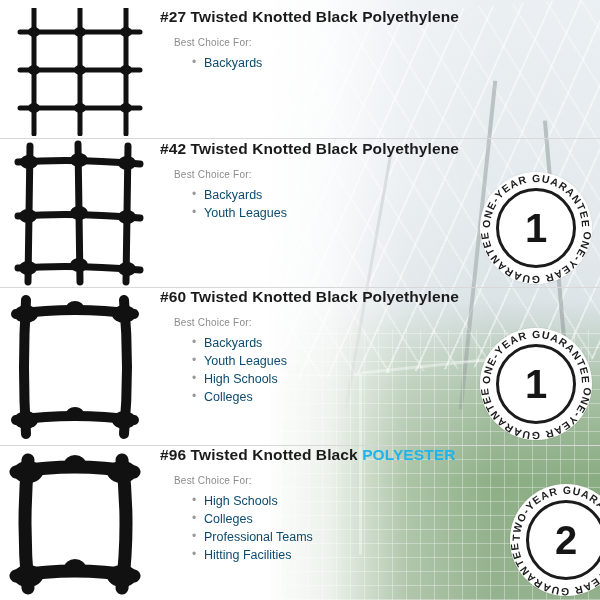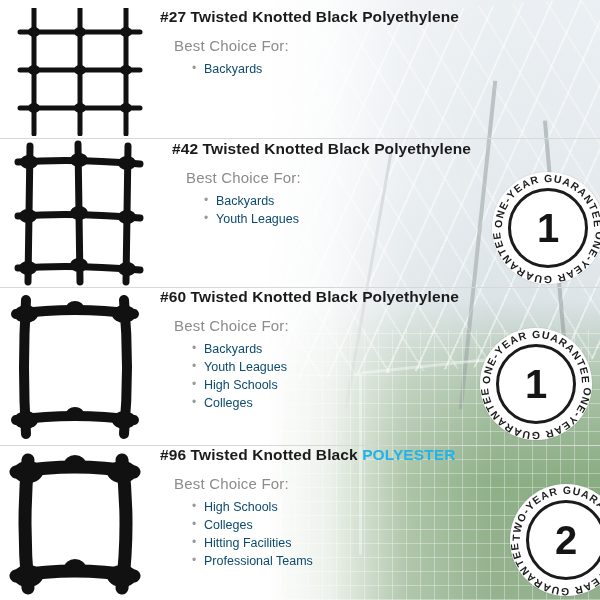--- a/index.html
+++ b/index.html
@@ -95,21 +95,21 @@
     height: 600px;
   }
 
   .row {
     position: absolute;
     left: 0;
     width: 516px;
     display: flex;
   }
   .row-1 { top: 8px;   height: 136px; }
-  .row-2 { top: 140px; height: 150px; gap: 12px; }
+  .row-2 { top: 140px; height: 150px; }
   .row-3 { top: 288px; height: 160px; }
   .row-4 { top: 446px; height: 154px; }
 
   .divider {
     position: absolute;
     left: 0;
     width: 600px;
     height: 1px;
     background: #d8d8d8;
     z-index: 2;
@@ -138,21 +138,21 @@
     color: #1b1b1b;
     letter-spacing: 0.1px;
     white-space: nowrap;
   }
   .title .poly {
     color: #22b3e8;
   }
   .best {
     margin-top: 11px;
     margin-left: 14px;
-    font-size: 15px;
+    font-size: 10px;
     color: #8c8c8c;
     letter-spacing: 0.2px;
   }
   ul.uses {
     margin: 6px 0 0 0;
     padding: 0 0 0 44px;
     list-style: none;
   }
   ul.uses li {
     font-size: 12.5px;
@@ -403,22 +403,22 @@
       </svg>
     </div>
     <div class="info">
       <div class="title">
         <span>#96 Twisted Knotted Black </span><span class="poly">POLYESTER</span>
       </div>
       <div class="best">Best Choice For:</div>
       <ul class="uses">
         <li>High Schools</li>
         <li>Colleges</li>
+        <li>Professional Teams</li>
         <li>Hitting Facilities</li>
-        <li>Professional Teams</li>
       </ul>
 
       <div class="seal seal-4">
         <div class="disc"></div>
         <svg width="112" height="112" viewBox="0 0 112 112" aria-hidden="true">
           <defs>
             <path id="arcTop4" d="M 10 56 A 46 46 0 0 1 102 56"></path>
             <path id="arcBot4" d="M 104 56 A 48 48 0 0 1 8 56"></path>
           </defs>
           <text text-anchor="middle">

